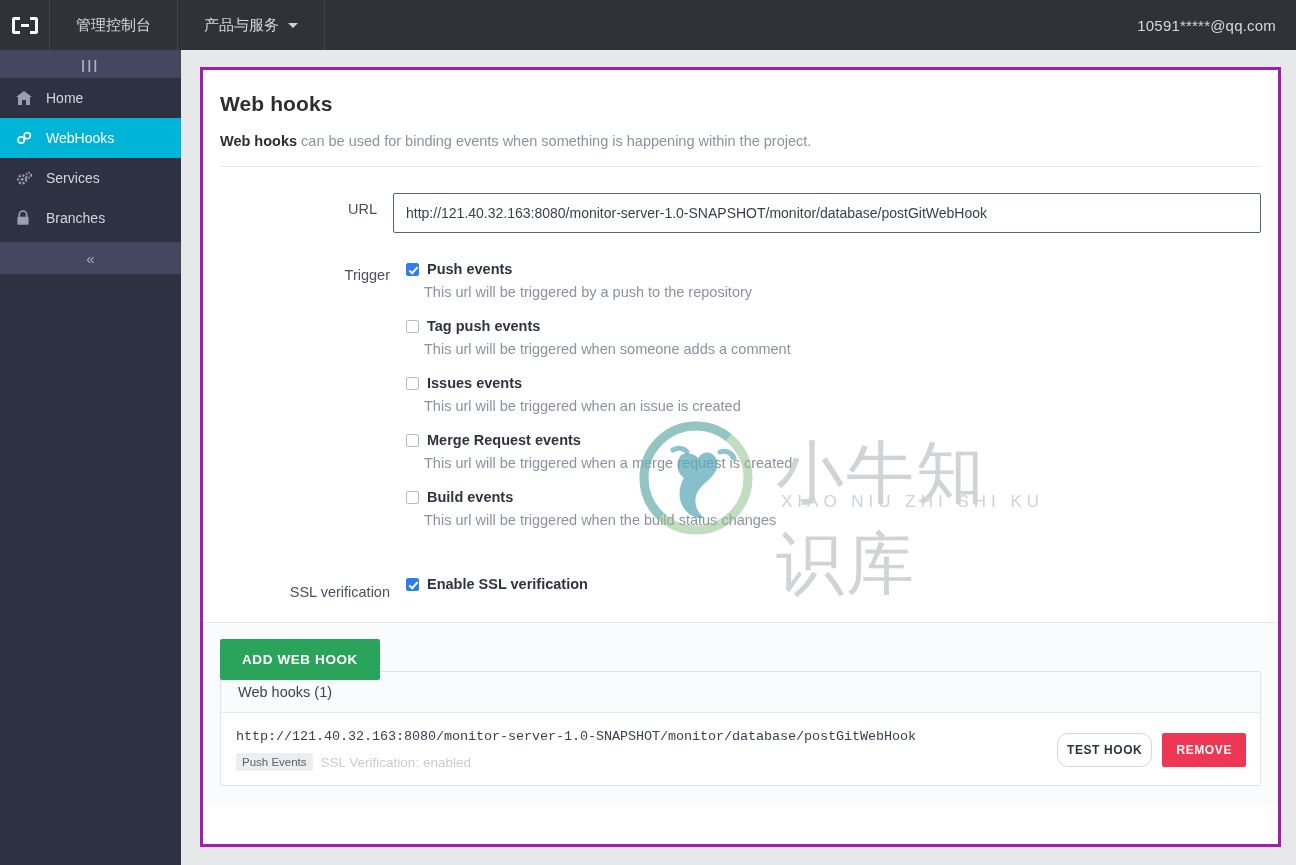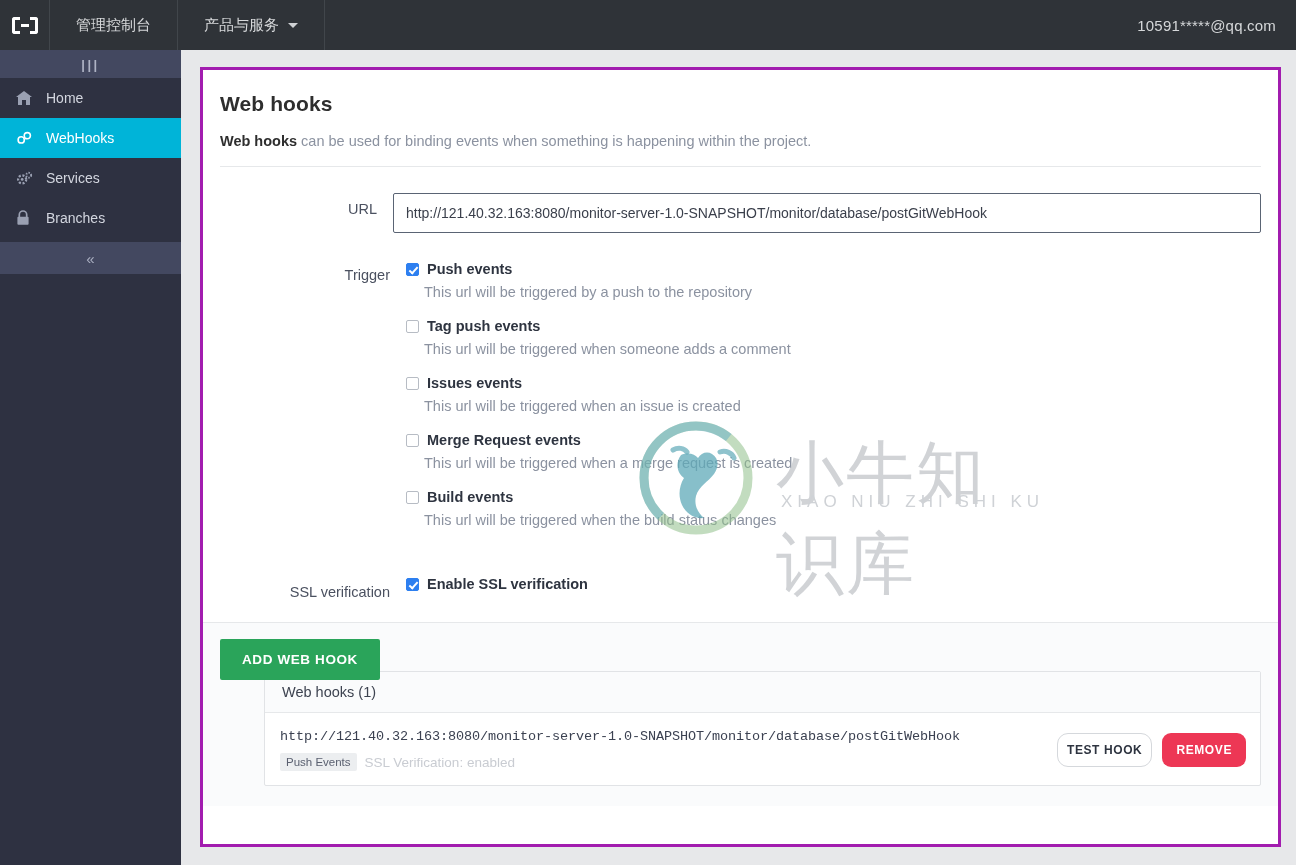--- a/index.html
+++ b/index.html
@@ -121,21 +121,21 @@
     margin-top: 22px; border-top: 1px solid #e6e8ea; background: #fafbfc;
     padding: 16px 17px 20px 17px; position: relative;
   }
   .btn-add {
     background: #2aa45a; color: #fff; border: none; border-radius: 2px;
     font-size: 13.5px; font-weight: bold; letter-spacing: .6px;
     padding: 13px 22px; cursor: pointer; display: inline-block;
     position: relative; z-index: 3;
   }
   .hooks-panel {
-    border: 1px solid #e1e3e6; background: #fff; margin-top: -9px; border-radius: 2px; margin-left: 44px;
+    border: 1px solid #e1e3e6; background: #fff; margin-top: -9px; border-radius: 2px;
   }
   .hooks-panel-head {
     background: #fafbfc; border-bottom: 1px solid #e6e8ea;
     padding: 12px 0 12px 17px; font-size: 14.5px; color: #3d4350; padding-left: 17px;
   }
   .hook-row {
     display: flex; align-items: center; padding: 16px 14px 14px 15px; min-height: 72px;
   }
   .hook-info { flex: 1; }
   .hook-url {
@@ -147,21 +147,21 @@
     background: #eceef0; color: #5a6070; font-size: 11.5px; border-radius: 2px;
     padding: 3px 6px;
   }
   .ssl-note { color: #c9ccd2; font-size: 13.5px; }
   .hook-actions { display: flex; align-items: center; gap: 10px; }
   .btn-test {
     background: #fff; border: 1px solid #d5d8dc; border-radius: 11px; color: #2e3440;
     font-size: 12px; font-weight: bold; letter-spacing: .6px; padding: 9px 9px; cursor: pointer;
   }
   .btn-remove {
-    background: #ed3755; border: none; border-radius: 9px; color: #fff;
+    background: #ed3755; border: none; border-radius: 2px; color: #fff;
     font-size: 12px; font-weight: bold; letter-spacing: .6px; padding: 10px 14px; cursor: pointer;
   }
 
   
   .watermark {
     position: absolute; left: 440px; top: 370px; width: 430px; height: 120px;
     pointer-events: none; z-index: 5;
   }
   .wm-text {
     position: absolute; left: 155px; top: 8px;

